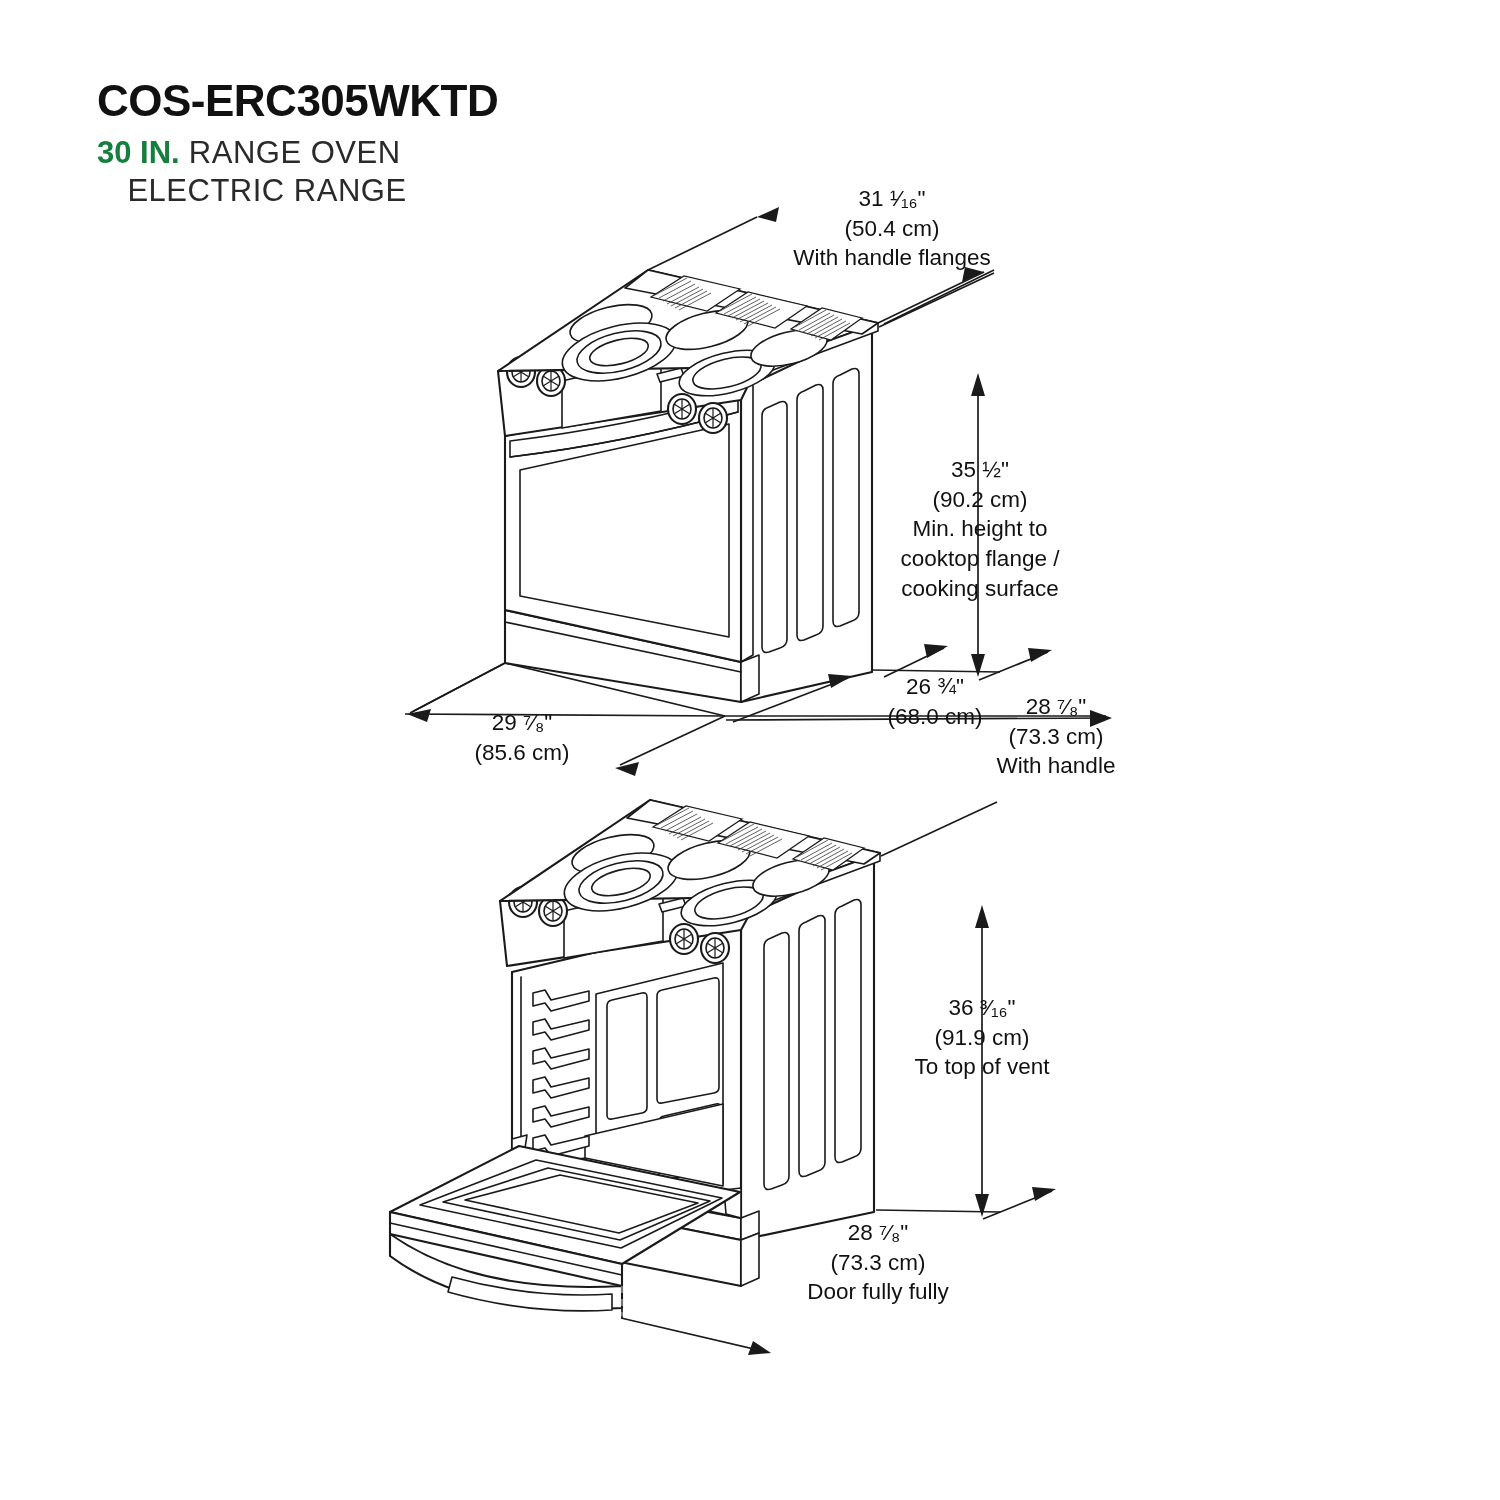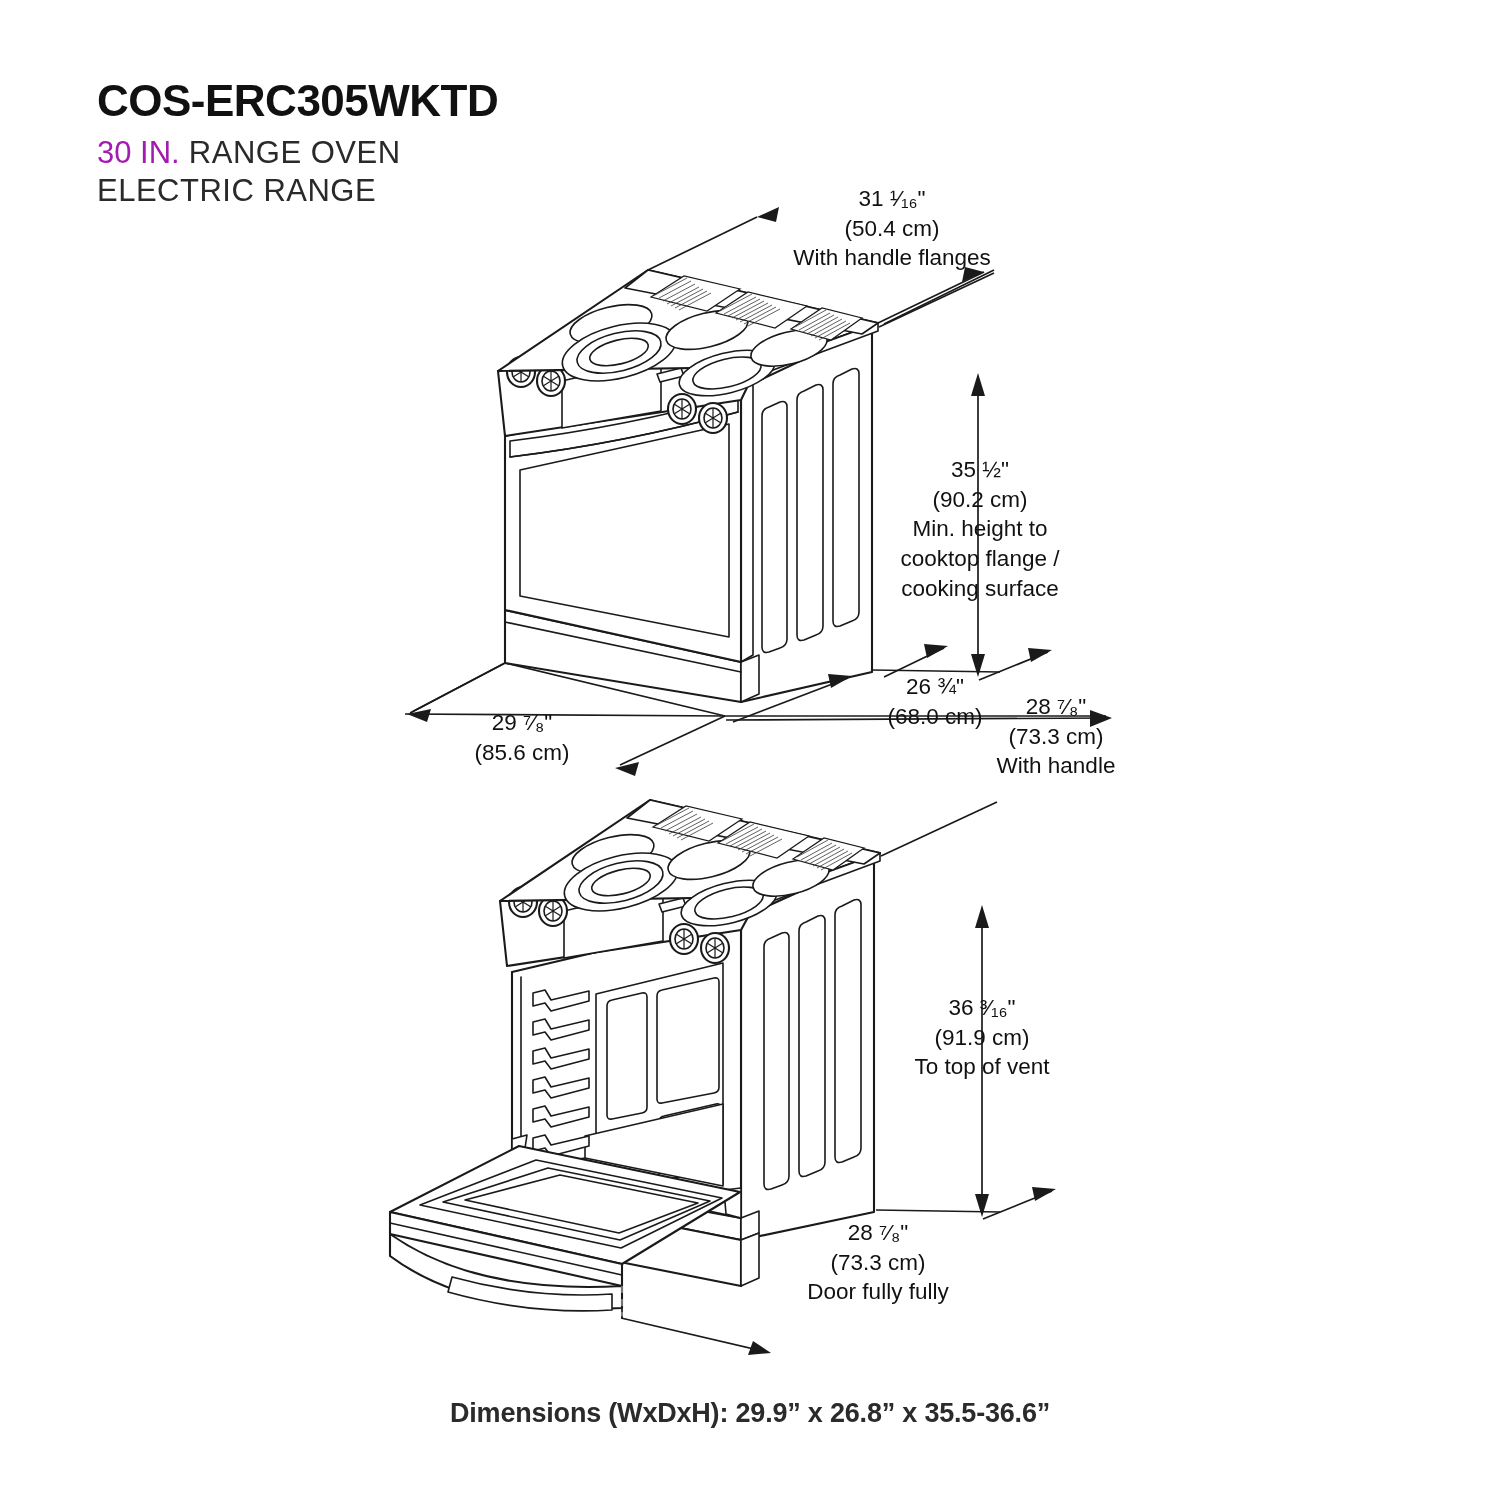--- a/index.html
+++ b/index.html
@@ -14,22 +14,22 @@
   .logo-oval svg{position:absolute;top:0;left:0;}
   .logo-word{position:absolute;left:0;top:0;width:330px;height:125px;
       display:flex;align-items:center;justify-content:center;
       color:#ffffff;font-weight:700;font-size:62px;letter-spacing:1px;
       font-family:"Liberation Sans","DejaVu Sans",sans-serif;
       transform:scaleX(1.02);}
   .model-no{margin-top:18px;font-size:44px;font-weight:700;letter-spacing:-0.5px;
       color:#111;white-space:nowrap;}
   .subtitle{margin-top:8px;font-size:31px;line-height:1.22;color:#2a2a2a;
       font-weight:300;letter-spacing:0.5px;}
-  .subtitle .bold{font-weight:400;color:#a21caf;letter-spacing:0px;}
-  .subtitle .l2{display:block;padding-right:20px;}
+  .subtitle .bold{font-weight:700;color:#15803d;letter-spacing:0px;}
+  .subtitle .l2{display:block;text-align:center;padding-right:20px;}
 
   
   .dim{position:absolute;text-align:center;font-size:22.5px;line-height:1.32;
        color:#111;white-space:nowrap;font-weight:400;}
 
   
   .footer{position:absolute;left:0;right:0;top:1398px;text-align:center;
       font-size:27px;font-weight:700;color:#2b2b2b;letter-spacing:-0.2px;}
 
   .ln{fill:none;stroke:#1a1a1a;stroke-width:2.1;stroke-linejoin:round;stroke-linecap:round;}
@@ -383,15 +383,14 @@
     <div>(91.9 cm)</div>
     <div>To top of vent</div>
   </div>
 
   <div class="dim" style="left:760px;top:1218px;width:236px;">
     <div>28 ⁷⁄₈"</div>
     <div>(73.3 cm)</div>
     <div>Door fully fully</div>
   </div>
 
-  <div class="footer">Dimensions (WxDxH): 29.9” x 26.8” x 35.5-36.6”</div>
 
 </div>
 
 </body></html>

